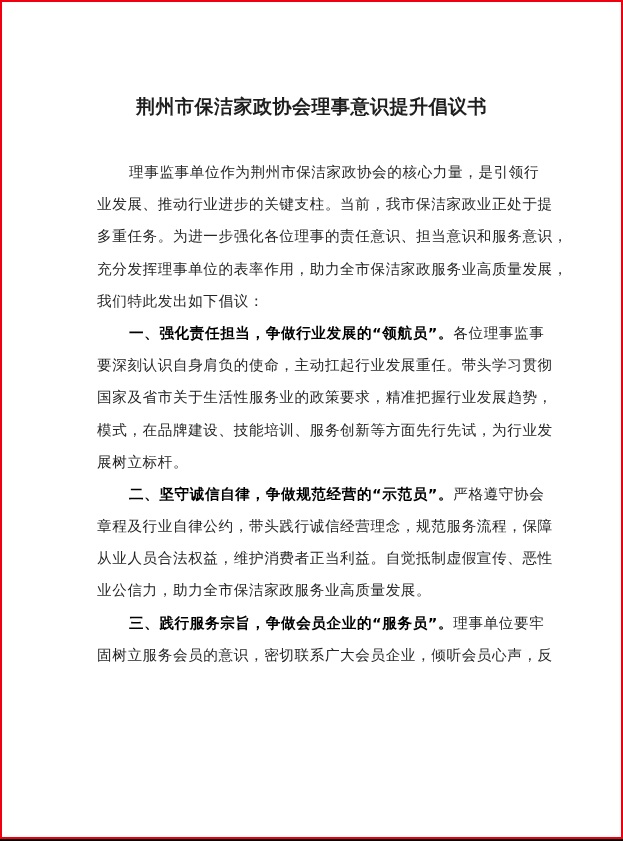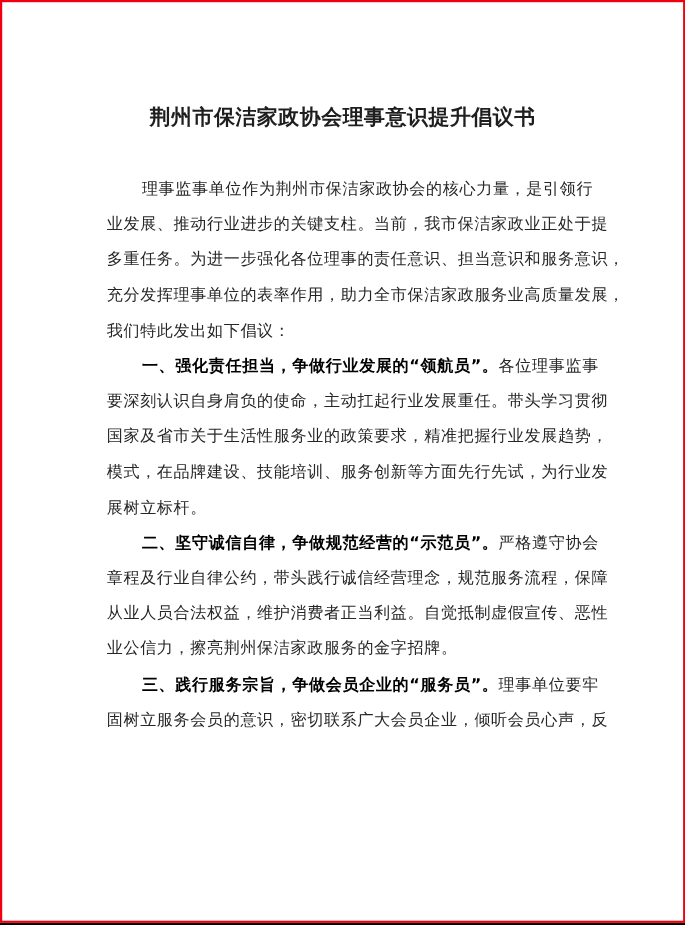--- a/index.html
+++ b/index.html
@@ -86,21 +86,21 @@
         <div class="line">要深刻认识自身肩负的使命，主动扛起行业发展重任。带头学习贯彻</div>
         <div class="line">国家及省市关于生活性服务业的政策要求，精准把握行业发展趋势，</div>
         <div class="line">模式，在品牌建设、技能培训、服务创新等方面先行先试，为行业发</div>
         <div class="line">展树立标杆。</div>
       </div>
 
       <div>
         <div class="line indent"><span class="bold">二、坚守诚信自律，争做规范经营的“示范员”。</span><span>严格遵守协会</span></div>
         <div class="line">章程及行业自律公约，带头践行诚信经营理念，规范服务流程，保障</div>
         <div class="line">从业人员合法权益，维护消费者正当利益。自觉抵制虚假宣传、恶性</div>
-        <div class="line">业公信力，擦亮荆州保洁家政服务的金字招牌。</div>
+        <div class="line">业公信力，助力全市保洁家政服务业高质量发展。</div>
       </div>
 
       <div>
         <div class="line indent"><span class="bold">三、践行服务宗旨，争做会员企业的“服务员”。</span><span>理事单位要牢</span></div>
         <div class="line">固树立服务会员的意识，密切联系广大会员企业，倾听会员心声，反</div>
       </div>
 
     </div>
   </div>
 </div>

